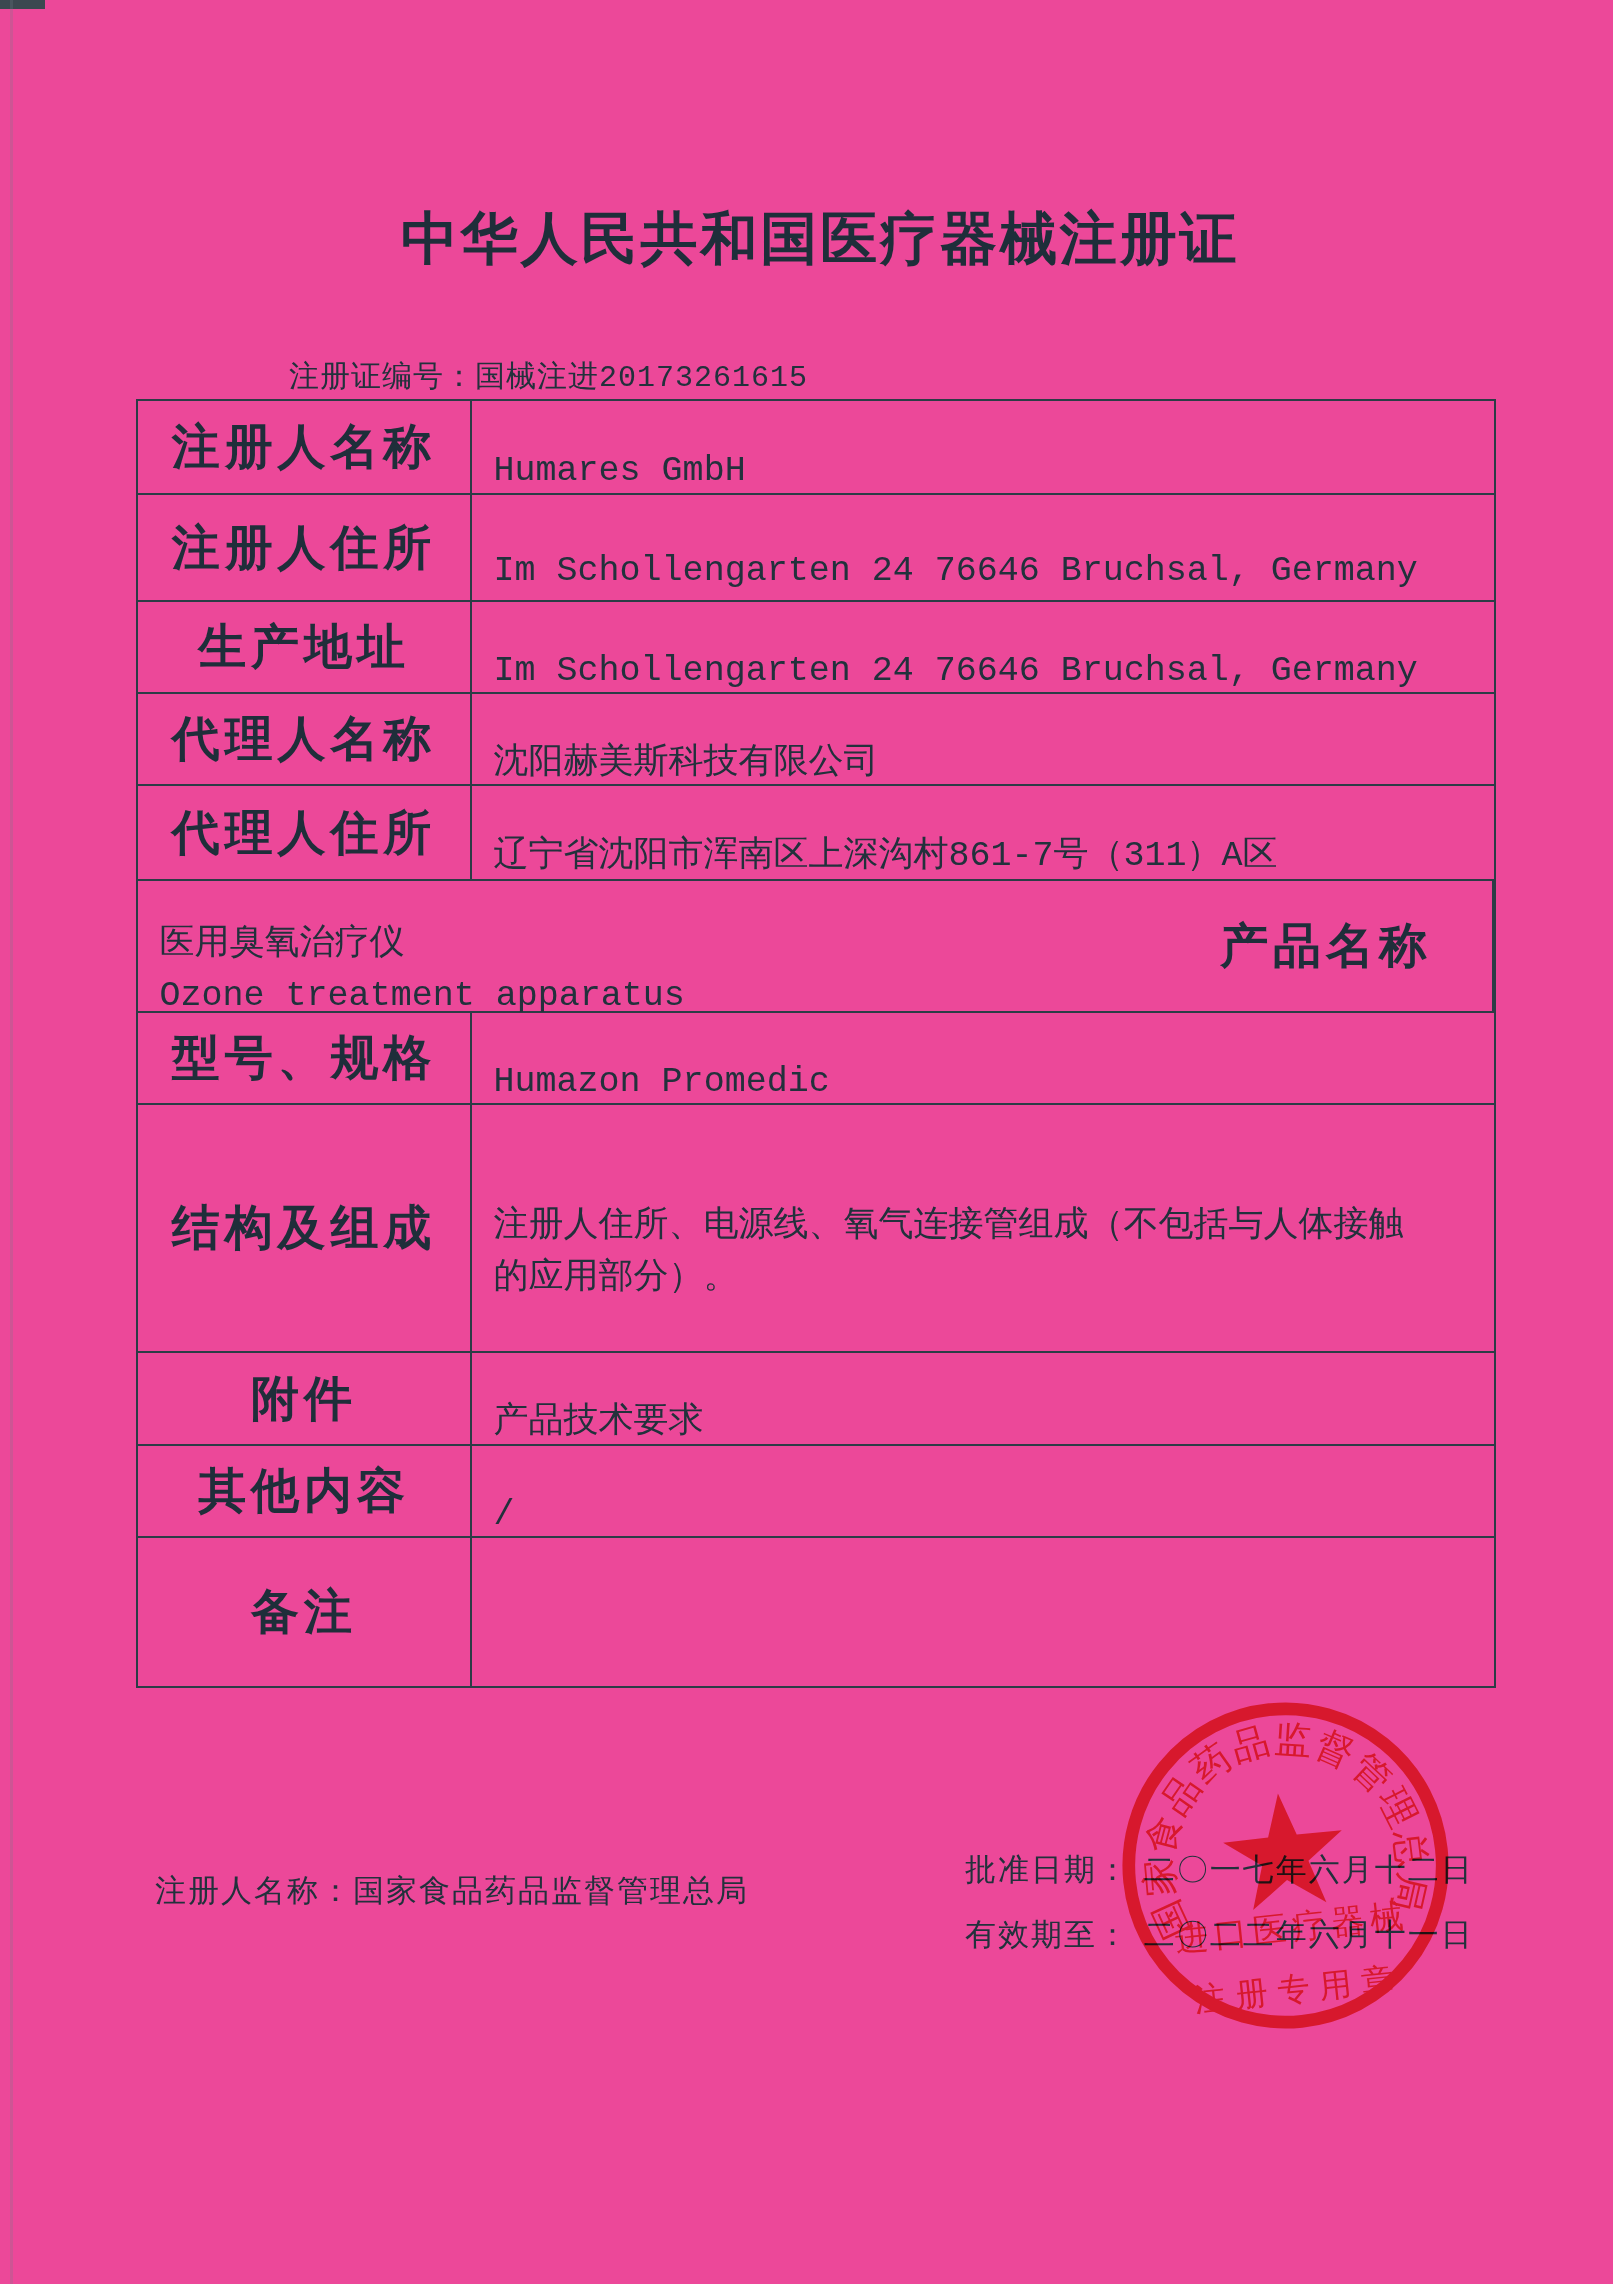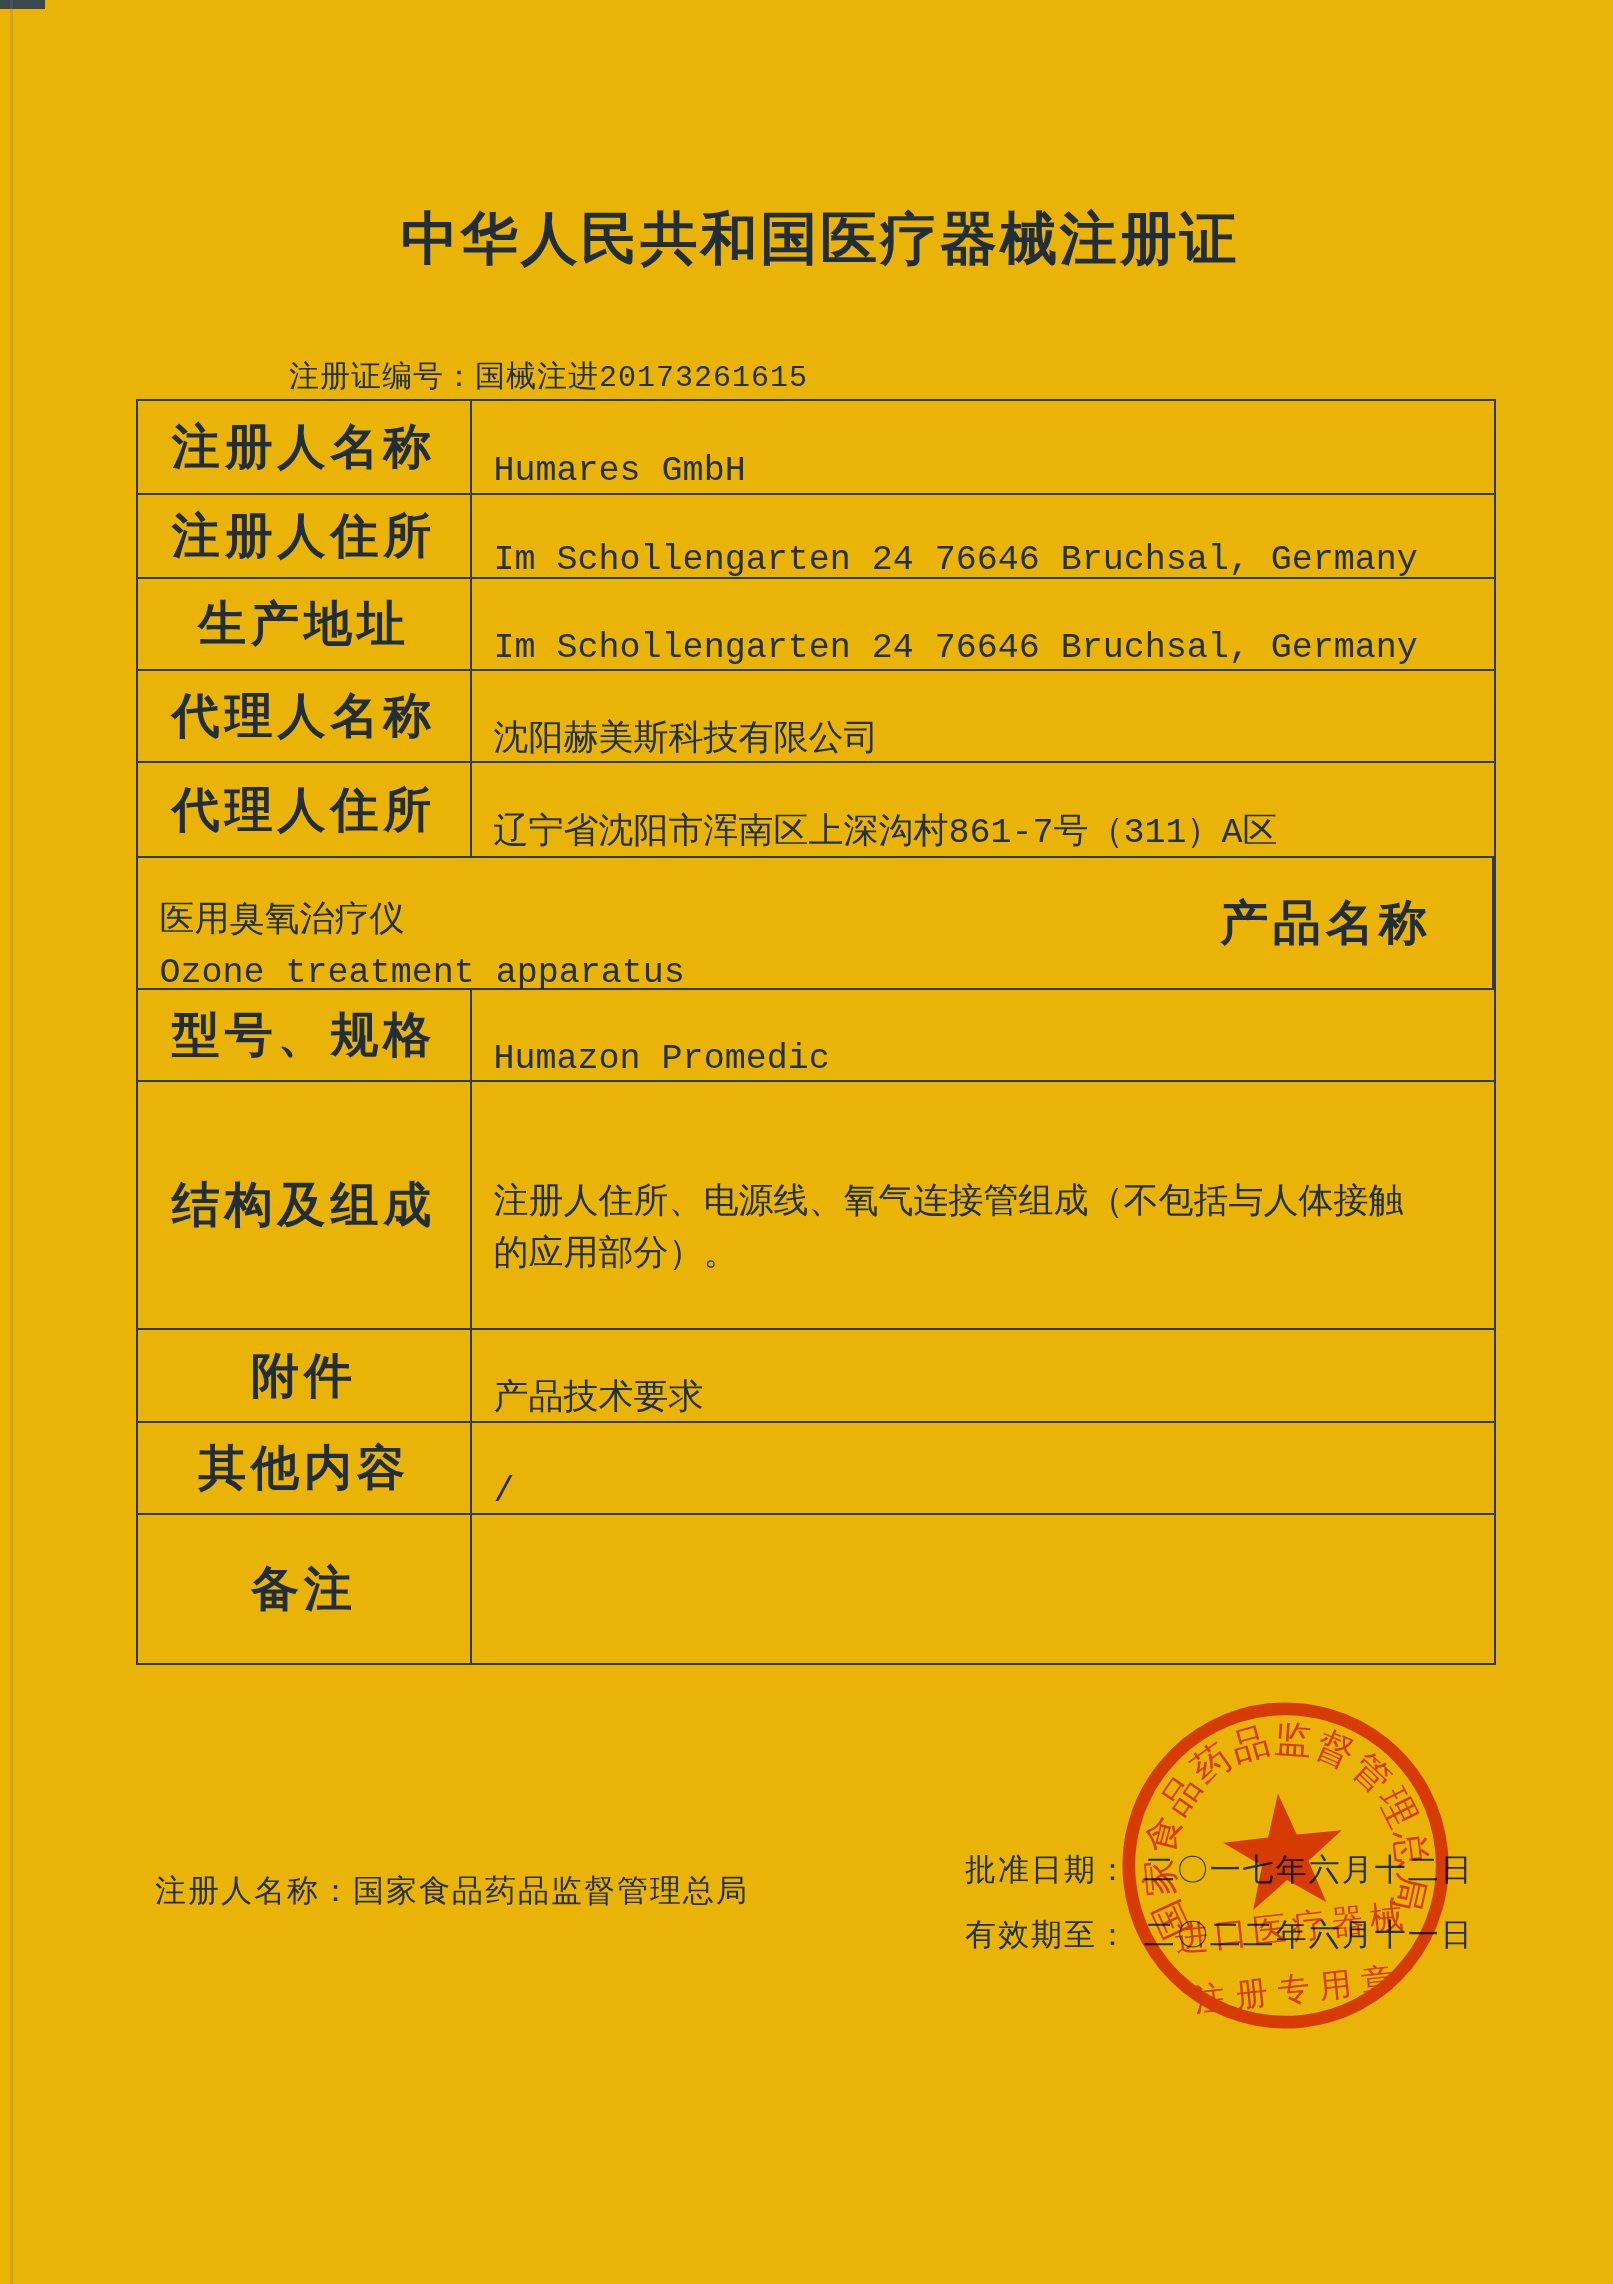--- a/index.html
+++ b/index.html
@@ -1,20 +1,20 @@
 <!DOCTYPE html>
 <html><head>
 <meta charset="utf-8">
 <style>
   html, body { margin: 0; padding: 0; background: #ffffff; }
   .page {
     position: relative;
     width: 1613px;
     height: 2285px;
-    background: #eab308;
+    background: #ec4899;
     overflow: hidden;
     font-family: "DejaVu Sans", sans-serif;
     color: #22313c;
   }
   
   .corner-mark {
     position: absolute; left: 0; top: 0; width: 45px; height: 8.8px;
     background: #3c4850;
   }
   .edge-line {
@@ -113,21 +113,21 @@
 
   <div class="reg-table">
 
     <div class="row" style="height:92px">
       <div class="cell label">注册人名称</div>
       <div class="cell value">
         <div>Humares GmbH</div>
       </div>
     </div>
 
-    <div class="row" style="height:84px">
+    <div class="row" style="height:107px">
       <div class="cell label">注册人住所</div>
       <div class="cell value">
         <div>Im Schollengarten 24 76646 Bruchsal, Germany</div>
       </div>
     </div>
 
     <div class="row" style="height:92px">
       <div class="cell label">生产地址</div>
       <div class="cell value">
         <div>Im Schollengarten 24 76646 Bruchsal, Germany</div>

